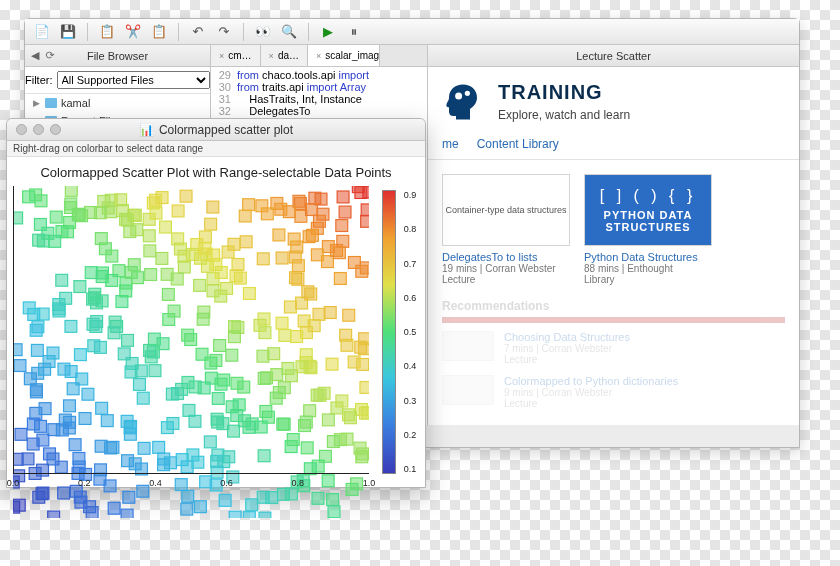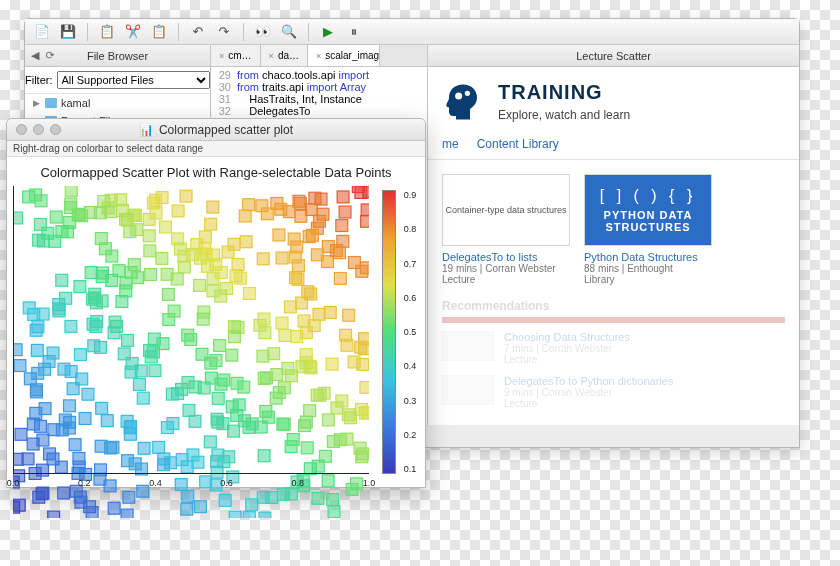--- a/index.html
+++ b/index.html
@@ -247,21 +247,21 @@
           <div class="reco-thumb"></div>
           <div>
             <div class="ct">Choosing Data Structures</div>
             <div class="cm">7 mins | Corran Webster</div>
             <div class="cm">Lecture</div>
           </div>
         </div>
         <div class="reco-item">
           <div class="reco-thumb"></div>
           <div>
-            <div class="ct">DelegatesTo to Python dictionaries</div>
+            <div class="ct">Colormapped to Python dictionaries</div>
             <div class="cm">9 mins | Corran Webster</div>
             <div class="cm">Lecture</div>
           </div>
         </div>
       </div>
     </div>
   </div>
 </div>
 
 <div class="plot-window">

